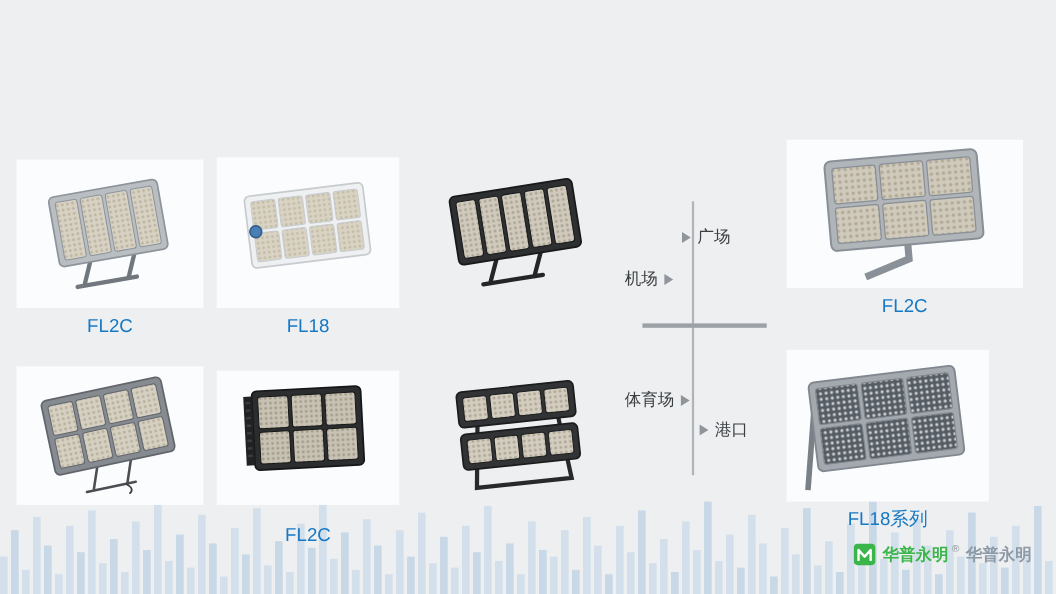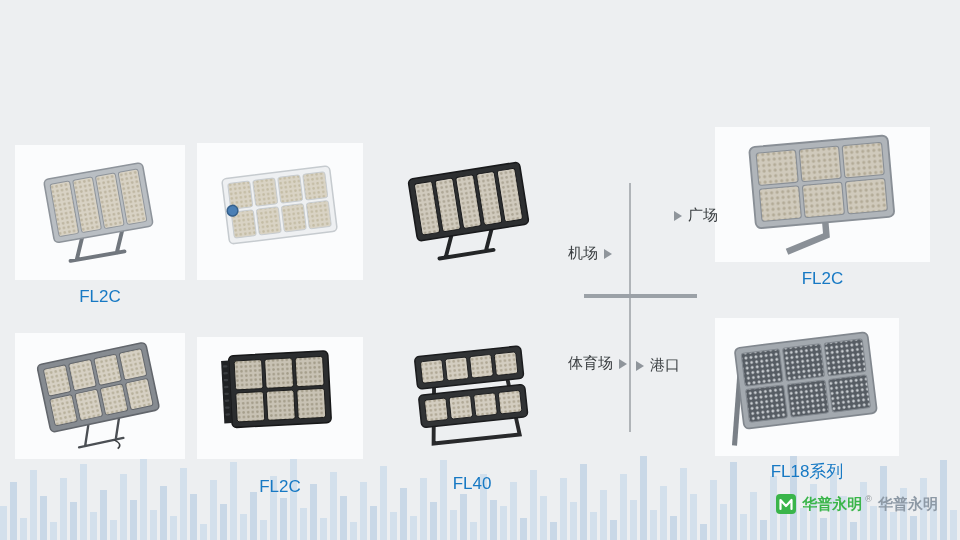--- a/index.html
+++ b/index.html
@@ -31,24 +31,24 @@
   .p6{left:197px;top:337px;width:166px}.p6 .imgbox{height:122px}.p6 .plabel{margin-top:18px}
   .p7{left:388px;top:336px;width:168px}.p7 .imgbox{height:124px}.p7 .plabel{margin-top:14px}
   .p8{left:715px;top:318px;width:184px}.p8 .imgbox{height:138px}.p8 .plabel{margin-top:4px}
 
   
   .axis{position:absolute;left:0;top:0;z-index:1}
   .vline{position:absolute;left:629px;top:183px;width:2px;height:249px;background:#b0b4b8}
   .hline{position:absolute;left:584px;top:294px;width:113px;height:4px;background:#9ba1a7}
   .axis-label{position:absolute;display:flex;align-items:center;gap:6px;font-size:15px;color:#3c4043;white-space:nowrap}
   .tri{width:0;height:0;border-left:8px solid #8f959b;border-top:5px solid transparent;border-bottom:5px solid transparent;flex:0 0 auto}
-  .al-1{left:674px;top:206px}
+  .al-1{left:620px;top:206px}
   .al-2{left:568px;top:244px}
   .al-3{left:568px;top:354px}
-  .al-4{left:636px;top:356px}
+  .al-4{left:636px;top:381px}
 
   
   .brand{position:absolute;right:22px;top:494px;display:flex;align-items:center;gap:6px;z-index:3}
   .brand-icon svg{display:block}
   .brand-green{color:#3ab54a;font-weight:bold;font-size:15px}
   .brand-reg{color:#8d9399;font-size:9px;margin-left:-3px;align-self:flex-start}
   .brand-gray{color:#8d99a5;font-size:15px;font-weight:bold}
 </style>
 </head>
 <body>
@@ -193,20 +193,21 @@
             <rect x="102.0" y="25.0" width="29.0" height="34.0" rx="3" fill="url(#dt-svg-p2)" stroke="#c6cbcf" stroke-width="1.2"></rect>
             <rect x="135.0" y="25.0" width="29.0" height="34.0" rx="3" fill="url(#dt-svg-p2)" stroke="#c6cbcf" stroke-width="1.2"></rect>
             <rect x="36.0" y="63.0" width="29.0" height="34.0" rx="3" fill="url(#dt-svg-p2)" stroke="#c6cbcf" stroke-width="1.2"></rect>
             <rect x="69.0" y="63.0" width="29.0" height="34.0" rx="3" fill="url(#dt-svg-p2)" stroke="#c6cbcf" stroke-width="1.2"></rect>
             <rect x="102.0" y="63.0" width="29.0" height="34.0" rx="3" fill="url(#dt-svg-p2)" stroke="#c6cbcf" stroke-width="1.2"></rect>
             <rect x="135.0" y="63.0" width="29.0" height="34.0" rx="3" fill="url(#dt-svg-p2)" stroke="#c6cbcf" stroke-width="1.2"></rect>
             <circle cx="38" cy="61" r="7" fill="#4a7fb5" stroke="#35608c" stroke-width="2"></circle>
           </g>
         </svg>
     </div>
+    <figcaption class="plabel">FL18</figcaption>
   </figure>
 
   <figure class="product p3 nobg">
     <div class="imgbox">
       <svg viewBox="0 0 200 140" preserveAspectRatio="xMidYMid meet" id="svg-p3">
           <defs>
             <pattern id="dt-svg-p3" width="6" height="6" patternUnits="userSpaceOnUse">
               <rect width="6" height="6" fill="#d0cabd"></rect>
               <circle cx="3" cy="3" r="1.7" fill="#ada695"></circle>
             </pattern>
@@ -323,21 +324,20 @@
             <rect x="102.0" y="17.0" width="28.0" height="28.0" rx="3" fill="url(#dt-svg-p7)" stroke="#1b1c1e" stroke-width="1.2"></rect>
             <rect x="134.0" y="17.0" width="28.0" height="28.0" rx="3" fill="url(#dt-svg-p7)" stroke="#1b1c1e" stroke-width="1.2"></rect>
             <rect x="31" y="60" width="138" height="42" rx="6" fill="#313335" stroke="#1b1c1e" stroke-width="2"></rect>
             <rect x="38.0" y="67.0" width="28.0" height="28.0" rx="3" fill="url(#dt-svg-p7)" stroke="#1b1c1e" stroke-width="1.2"></rect>
             <rect x="70.0" y="67.0" width="28.0" height="28.0" rx="3" fill="url(#dt-svg-p7)" stroke="#1b1c1e" stroke-width="1.2"></rect>
             <rect x="102.0" y="67.0" width="28.0" height="28.0" rx="3" fill="url(#dt-svg-p7)" stroke="#1b1c1e" stroke-width="1.2"></rect>
             <rect x="134.0" y="67.0" width="28.0" height="28.0" rx="3" fill="url(#dt-svg-p7)" stroke="#1b1c1e" stroke-width="1.2"></rect>
           </g>
         </svg>
     </div>
-    <figcaption class="plabel">FL40</figcaption>
   </figure>
 
   <figure class="product p8">
     <div class="imgbox">
       <svg viewBox="0 0 200 140" preserveAspectRatio="xMidYMid meet" id="svg-p8">
           <defs>
             <pattern id="dt-svg-p8" width="6" height="6" patternUnits="userSpaceOnUse">
               <rect width="6" height="6" fill="#565c63"></rect>
               <circle cx="3" cy="3" r="1.7" fill="#c9cdd1"></circle>
             </pattern>

